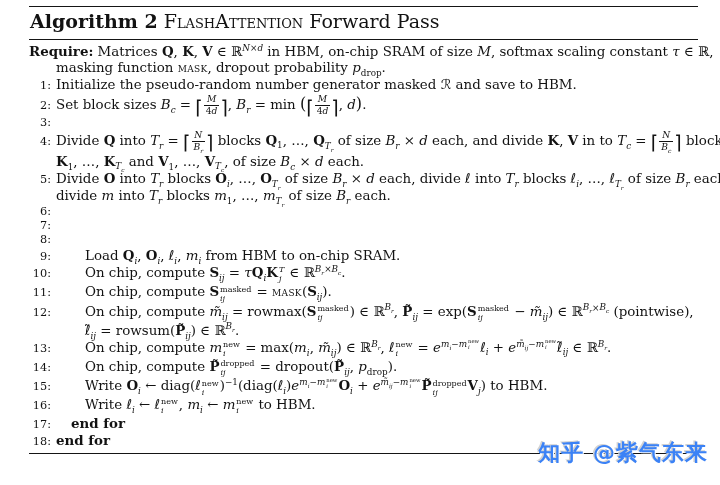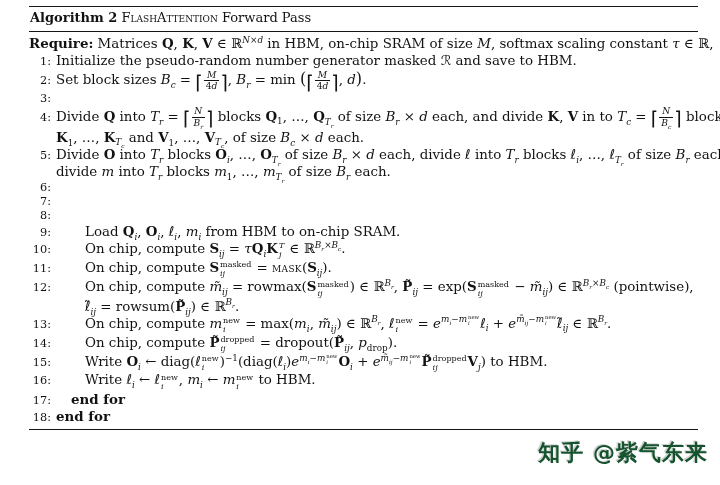--- a/index.html
+++ b/index.html
@@ -7,21 +7,21 @@
     width:720px;height:485px;background:#ffffff;overflow:hidden;
     font-family:"DejaVu Serif","DejaVu Sans","Liberation Serif",serif;
     color:#121212;
     -webkit-font-smoothing:antialiased;
   }
   .page{position:relative;width:720px;height:485px;box-sizing:border-box;padding:6px 17px 0 29px;}
   .algo-box{width:669px;}
   .rule-top{border-top:1.8px solid #151515;}
   .rule-mid{border-top:1px solid #151515;margin-top:2px;}
   .rule-bottom{border-top:1.8px solid #151515;margin-top:3px;}
-  .algo-header{font-size:13px;padding:3px 0 3px 1px;line-height:1.25;}
+  .algo-header{font-size:19px;padding:3px 0 3px 1px;line-height:1.25;}
   .algo-header .lbl{font-weight:bold;}
   .sc2{font-variant:small-caps;}
   .algo-body{font-size:13.4px;line-height:1.24;padding-top:3px;}
   .row{display:flex;align-items:baseline;white-space:nowrap;}
   .num{flex:none;width:22px;padding-right:5px;text-align:right;font-size:11.3px;color:#121212;}
   .content{white-space:nowrap;}
   .lvl-req .content{padding-left:0;}
   .lvl-0 .content{padding-left:0;}
   .lvl-1 .content{padding-left:15px;}
   .lvl-2 .content{padding-left:29px;}
@@ -33,41 +33,45 @@
   .frac .fn{display:block;border-bottom:1px solid #121212;padding:0 2px;}
   .frac .fd{display:block;padding:0 2px;}
   .ceil{font-size:142%;vertical-align:-0.24em;line-height:0;font-family:"DejaVu Sans",sans-serif;font-weight:300;}
   .bigp{font-size:120%;}
   .ss{display:inline-block;vertical-align:-0.52em;line-height:1.12;font-size:60%;text-align:left;margin-left:1px;margin-right:1px;}
   .ss span{display:block;}
   .watermark{
     position:absolute;top:438px;right:12px;
     font-family:"DejaVu Sans","Liberation Sans",sans-serif;
     font-weight:bold;font-size:22px;letter-spacing:1px;
-    color:#14532d;text-shadow:-1.5px -1.5px 0 #d2d2d2,1px 1px 0 #ffffff;
+    color:#3b82f6;text-shadow:-1.5px -1.5px 0 #d2d2d2,1px 1px 0 #ffffff;
     user-select:none;
   }
 </style>
 </head>
 <body style="background: rgb(255, 255, 255); color: rgb(18, 18, 18);">
 
 <div class="page">
   <div class="algo-box">
     <div class="rule-top"></div>
     <div class="algo-header">
       <span class="lbl">Algorithm 2</span>
       <span> </span>
       <span class="sc2">FlashAttention</span>
       <span> </span>
       <span>Forward Pass</span>
     </div>
     <div class="rule-mid"></div>
     <div class="algo-body" id="algo-body">
         <div class="row lvl-req">
           <span class="content"><b>Require:</b> Matrices <b>Q</b>, <b>K</b>, <b>V</b> ∈ ℝ<sup><i>N</i>×<i>d</i></sup> in HBM, on-chip SRAM of size <i>M</i>, softmax scaling constant <i>τ</i> ∈ ℝ,</span>
+        </div>
+        <div class="row lvl-0">
+          <span class="num"></span>
+          <span class="content">masking function <span class="sc">mask</span>, dropout probability <i>p</i><sub>drop</sub>.</span>
         </div>
         <div class="row lvl-0">
           <span class="num">1:</span>
           <span class="content">Initialize the pseudo-random number generator masked ℛ and save to HBM.</span>
         </div>
         <div class="row lvl-0">
           <span class="num">2:</span>
           <span class="content">Set block sizes <i>B<sub>c</sub></i> = <span class="ceil">⌈</span><span class="frac"><span class="fn"><i>M</i></span><span class="fd">4<i>d</i></span></span><span class="ceil">⌉</span>, <i>B<sub>r</sub></i> = min <span class="bigp">(</span><span class="ceil">⌈</span><span class="frac"><span class="fn"><i>M</i></span><span class="fd">4<i>d</i></span></span><span class="ceil">⌉</span>, <i>d</i><span class="bigp">)</span>.</span>
         </div>
         <div class="row lvl-0">

